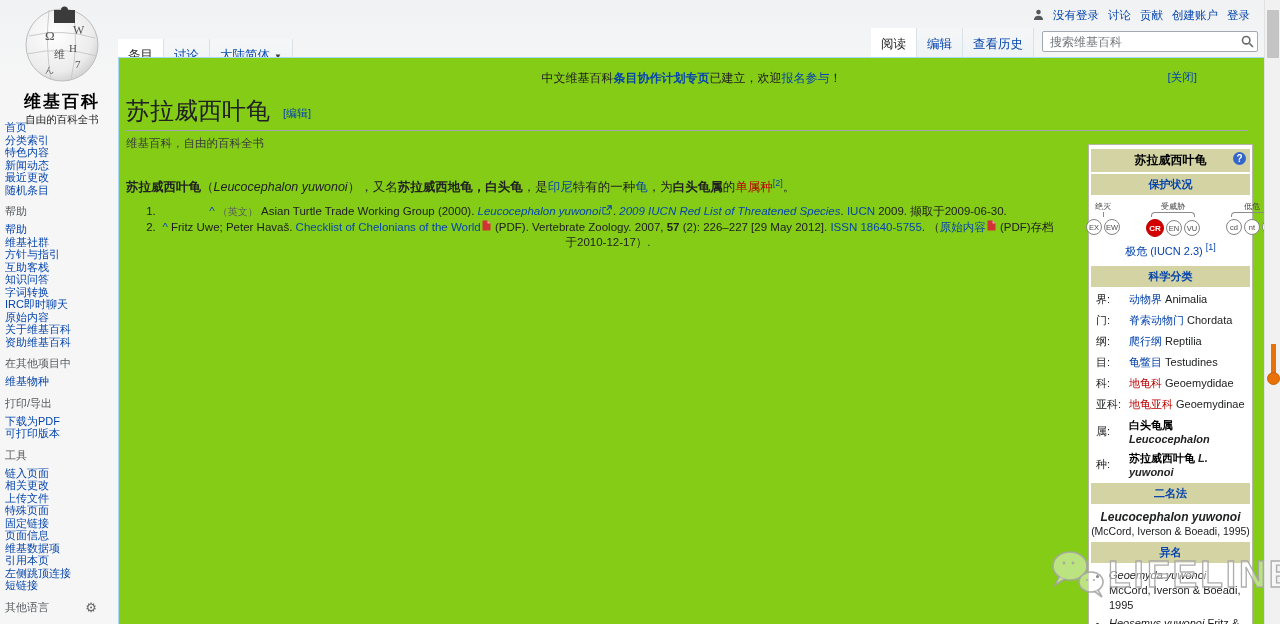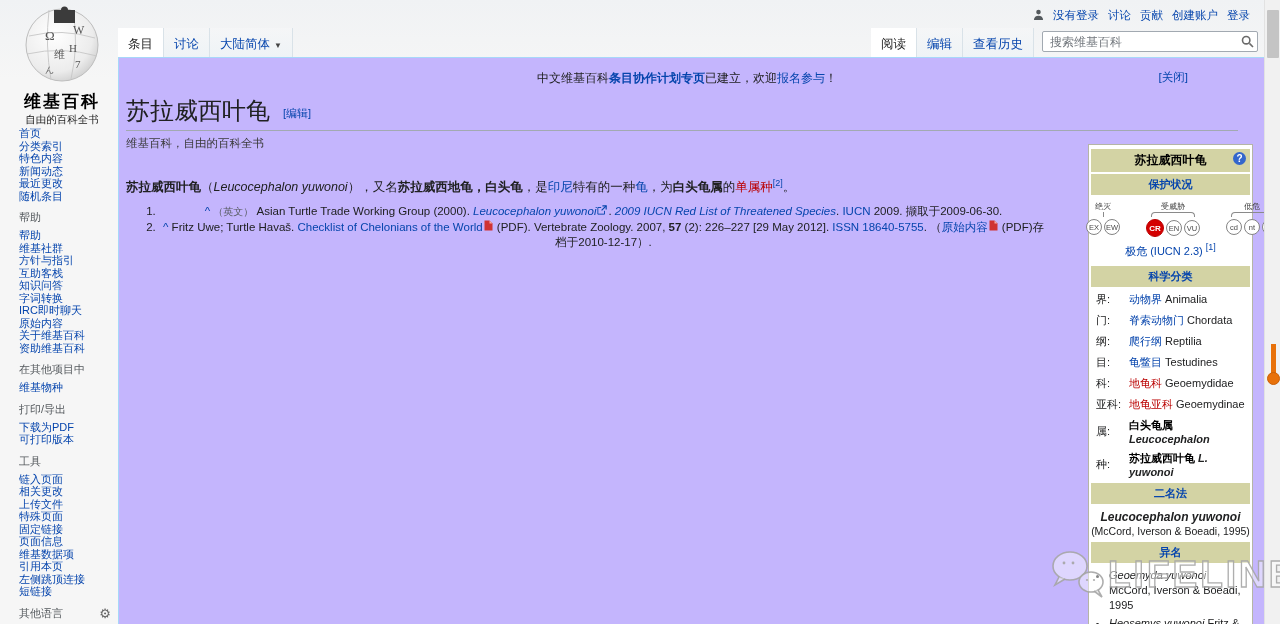--- a/index.html
+++ b/index.html
@@ -15,44 +15,44 @@
   
   #personal-bar { position:absolute; top:8px; right:30px; font-size:11.5px; display:flex; align-items:center; }
   #personal-bar a { color:#0645ad; }
 
   
   #logo { position:absolute; left:12px; top:6px; width:100px; text-align:center; cursor:pointer; }
   #logo .logo-title { font-family:"Liberation Serif", serif; font-weight:bold; font-size:17px; letter-spacing:2px; color:#000; margin-top:2px; }
   #logo .logo-sub { font-family:"Liberation Serif", serif; font-size:10.5px; color:#222; }
 
   
-  #sidebar { position:absolute; left:0; top:127px; width:118px; padding-left:19px; }
+  #sidebar { position:absolute; left:0; top:121px; width:118px; padding-left:5px; }
   .sb-heading { font-size:11px; color:#54595d; margin:8px 0 4px; display:flex; align-items:center; justify-content:space-between; width:92px; }
   .sb-gear { font-size:13px; color:#666; cursor:pointer; }
   .sb-item { display:block; font-size:11px; line-height:12.5px; color:#0645ad; white-space:nowrap; }
 
   
-  #tabs-left { position:absolute; left:118px; top:28px; height:29px; display:flex; }
+  #tabs-left { position:absolute; left:118px; top:39px; height:29px; display:flex; }
   #tabs-right { position:absolute; right:246px; top:28px; height:29px; display:flex; }
   .tab { height:29px; padding:8px 10px 0; font-size:12.5px; color:#0645ad;
          background:linear-gradient(to bottom, rgba(255,255,255,0.2) 0, #eef3f6 100%);
          border-right:1px solid #d9e2e8; white-space:nowrap; cursor:pointer; }
   .tab.active { background:#fff; color:#222; }
   .tab .chev { font-size:8px; color:#444; margin-left:4px; }
 
   
   #search-box { position:absolute; top:31px; right:22px; width:216px; height:36px; }
   #search-input { width:100%; height:21px; border:1px solid #a2a9b1; border-radius:2px;
                   padding:2px 24px 2px 7px; font-size:12px; font-family:"Liberation Sans",sans-serif; color:#202122; }
   #search-input::placeholder { color:#72777d; }
   #search-btn { position:absolute; right:4px; top:4px; background:none; border:none; cursor:pointer; }
 
   
-  #content { position:absolute; left:118px; top:57px; right:16px; bottom:0; background:#c4b5fd;
-             border-top:1px solid #a7d7f9; border-left:1px solid #a7d7f9; padding:0 16px 0 7px; }
+  #content { position:absolute; left:118px; top:57px; right:16px; bottom:0; background:#84cc16;
+             border-top:1px solid #a7d7f9; border-left:1px solid #a7d7f9; padding:0 7px 0 7px; }
   #sitenotice { text-align:center; font-size:12px; padding-top:12px; position:relative; }
   #sitenotice-close { position:absolute; right:60px; top:12px; color:#0645ad; font-size:11.5px; }
   h1#page-title { font-family:"Liberation Serif", serif; font-weight:normal; font-size:24px;
                   border-bottom:1px solid #a2a9b1; margin:8px 10px 0 0; padding-bottom:3px; }
   .edit-link { font-size:11px; color:#0645ad; font-family:"Liberation Sans",sans-serif; margin-left:7px; vertical-align:2px; }
   #tagline { font-size:11.5px; color:#3a3a3a; margin-top:5px; }
   #lead { font-size:12.5px; line-height:1.55; margin:26px 200px 0 0; }
   h2.section-h { font-family:"Liberation Serif", serif; font-weight:normal; font-size:19px;
                  border-bottom:1px solid #a2a9b1; margin:15px 192px 0 0; padding-bottom:2px; }
   #references { font-size:11.5px; line-height:1.28; margin:6px 200px 0 0; padding-left:33px;text-align:center; }
@@ -232,21 +232,21 @@
   <div id="tagline">维基百科，自由的百科全书</div>
 
   <p id="lead"><span class="seg bold">苏拉威西叶龟</span><span class="seg plain">（</span><span class="seg italic">Leucocephalon yuwonoi</span><span class="seg plain">），又名</span><span class="seg bold">苏拉威西地龟，白头龟</span><span class="seg plain">，是</span><a class="seg link">印尼</a><span class="seg plain">特有的一种</span><a class="seg link">龟</a><span class="seg plain">，为</span><span class="seg bold">白头龟属</span><span class="seg plain">的</span><a class="seg link-red">单属种</a><a class="seg sup-link">[2]</a><span class="seg plain">。</span></p>
 
   <ol id="references">
       <li><a class="seg link">^ </a><span class="seg small">（英文）</span><span class="seg plain"> Asian Turtle Trade Working Group (2000). </span><a class="seg link-italic">Leucocephalon yuwonoi</a><span class="icon-external-link"><svg width="10" height="10" viewBox="0 0 12 12">
             <path d="M6.5 1h4.5v4.5" fill="none" stroke="#0645ad" stroke-width="1.4"></path>
             <path d="M11 1 L5.5 6.5" stroke="#0645ad" stroke-width="1.4"></path>
             <path d="M9 7v4H1V3h4" fill="none" stroke="#0645ad" stroke-width="1.1"></path>
           </svg></span><span class="seg plain">. </span><a class="seg link-italic">2009 IUCN Red List of Threatened Species</a><span class="seg plain">. </span><a class="seg link">IUCN</a><span class="seg plain"> 2009. 撷取于2009-06-30.</span></li>
-      <li><a class="seg link">^ </a><span class="seg plain">Fritz Uwe; Turtle Havaš. </span><a class="seg link">Checklist of Chelonians of the World</a><span class="icon-pdf"><svg width="9" height="11" viewBox="0 0 9 11">
+      <li><a class="seg link">^ </a><span class="seg plain">Fritz Uwe; Peter Havaš. </span><a class="seg link">Checklist of Chelonians of the World</a><span class="icon-pdf"><svg width="9" height="11" viewBox="0 0 9 11">
             <path d="M0.5 0.5 h5 l3 3 v7 h-8 z" fill="#d03333"></path>
             <path d="M5.5 0.5 l3 3 h-3 z" fill="#f2aaaa"></path>
           </svg></span><span class="seg plain"> (PDF). Vertebrate Zoology. 2007, </span><span class="seg bold">57</span><span class="seg plain"> (2): 226–227 [29 May 2012]. </span><a class="seg link">ISSN 18640-5755</a><span class="seg plain">. （</span><a class="seg link">原始内容</a><span class="icon-pdf"><svg width="9" height="11" viewBox="0 0 9 11">
             <path d="M0.5 0.5 h5 l3 3 v7 h-8 z" fill="#d03333"></path>
             <path d="M5.5 0.5 l3 3 h-3 z" fill="#f2aaaa"></path>
           </svg></span><span class="seg plain"> (PDF)存档于2010-12-17）.</span></li>
     </ol>
 
   <aside id="infobox">
     <div class="ib-bar">

